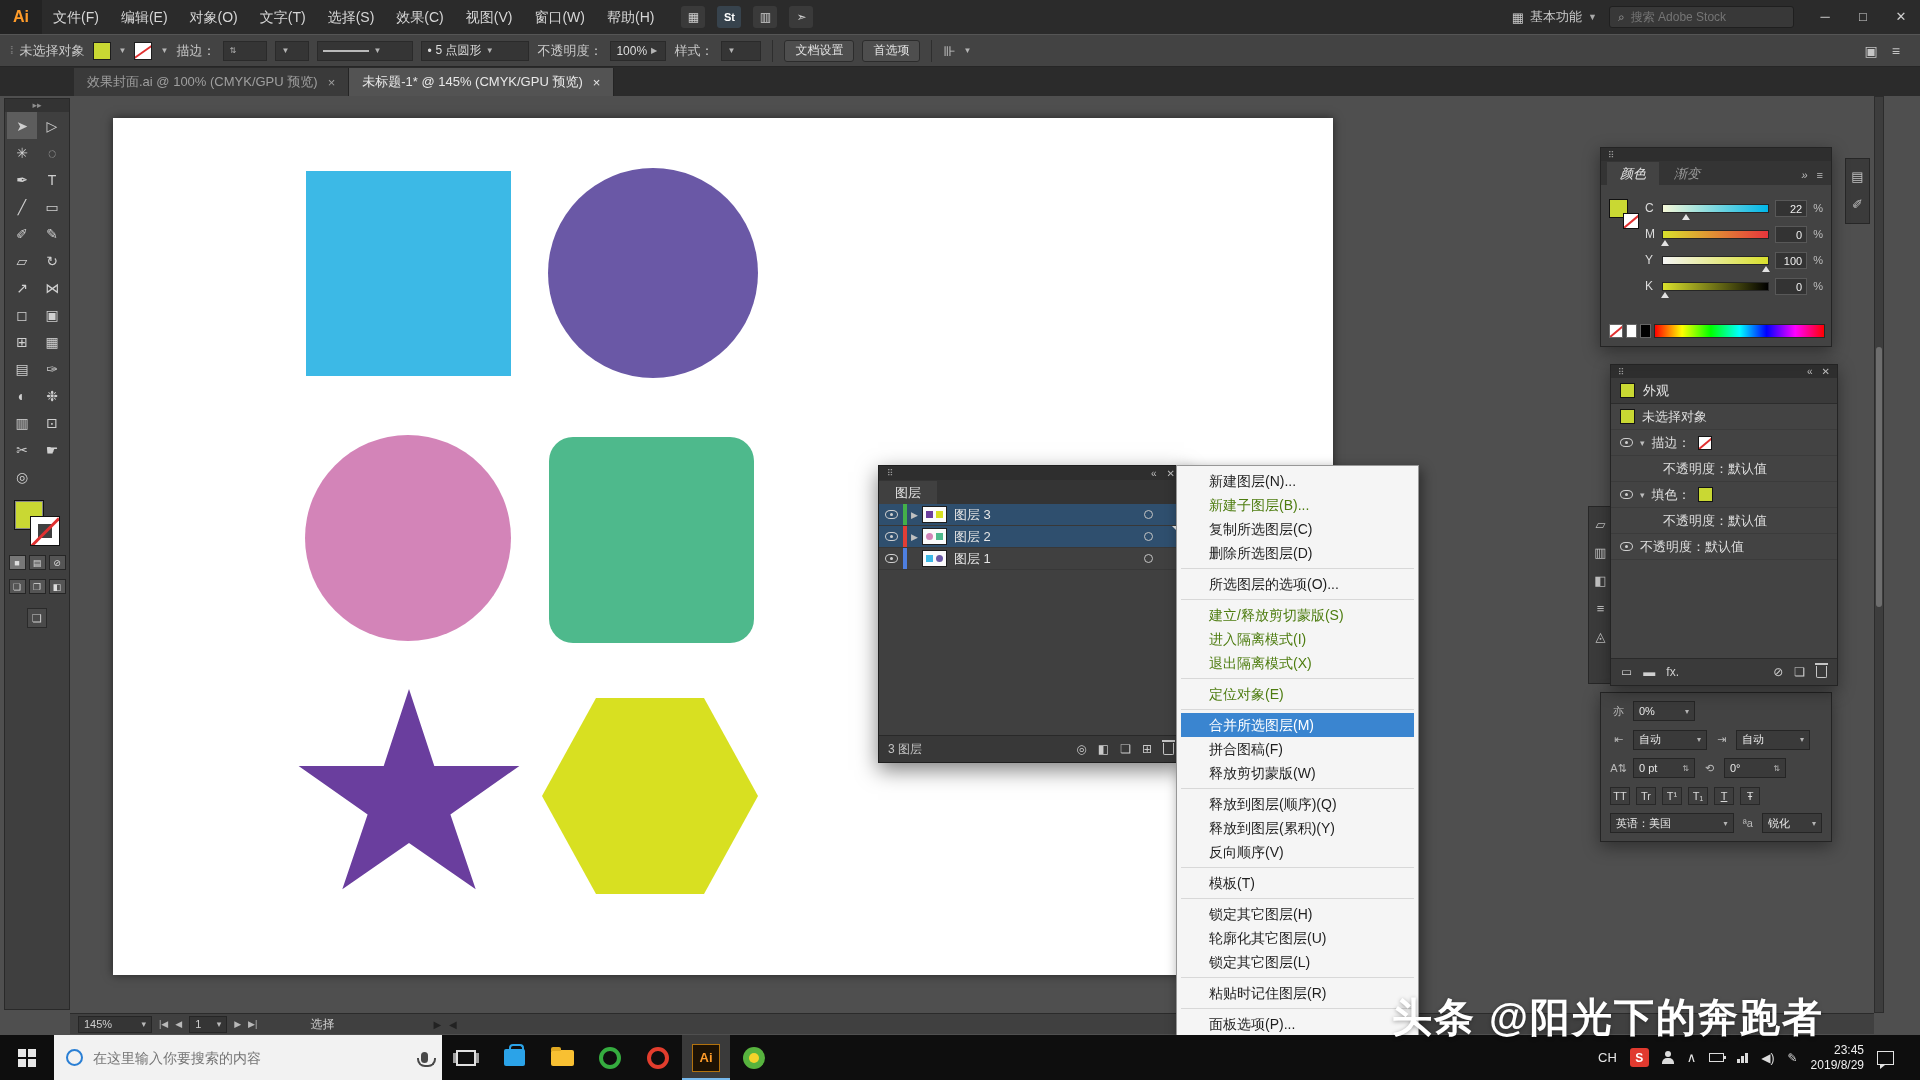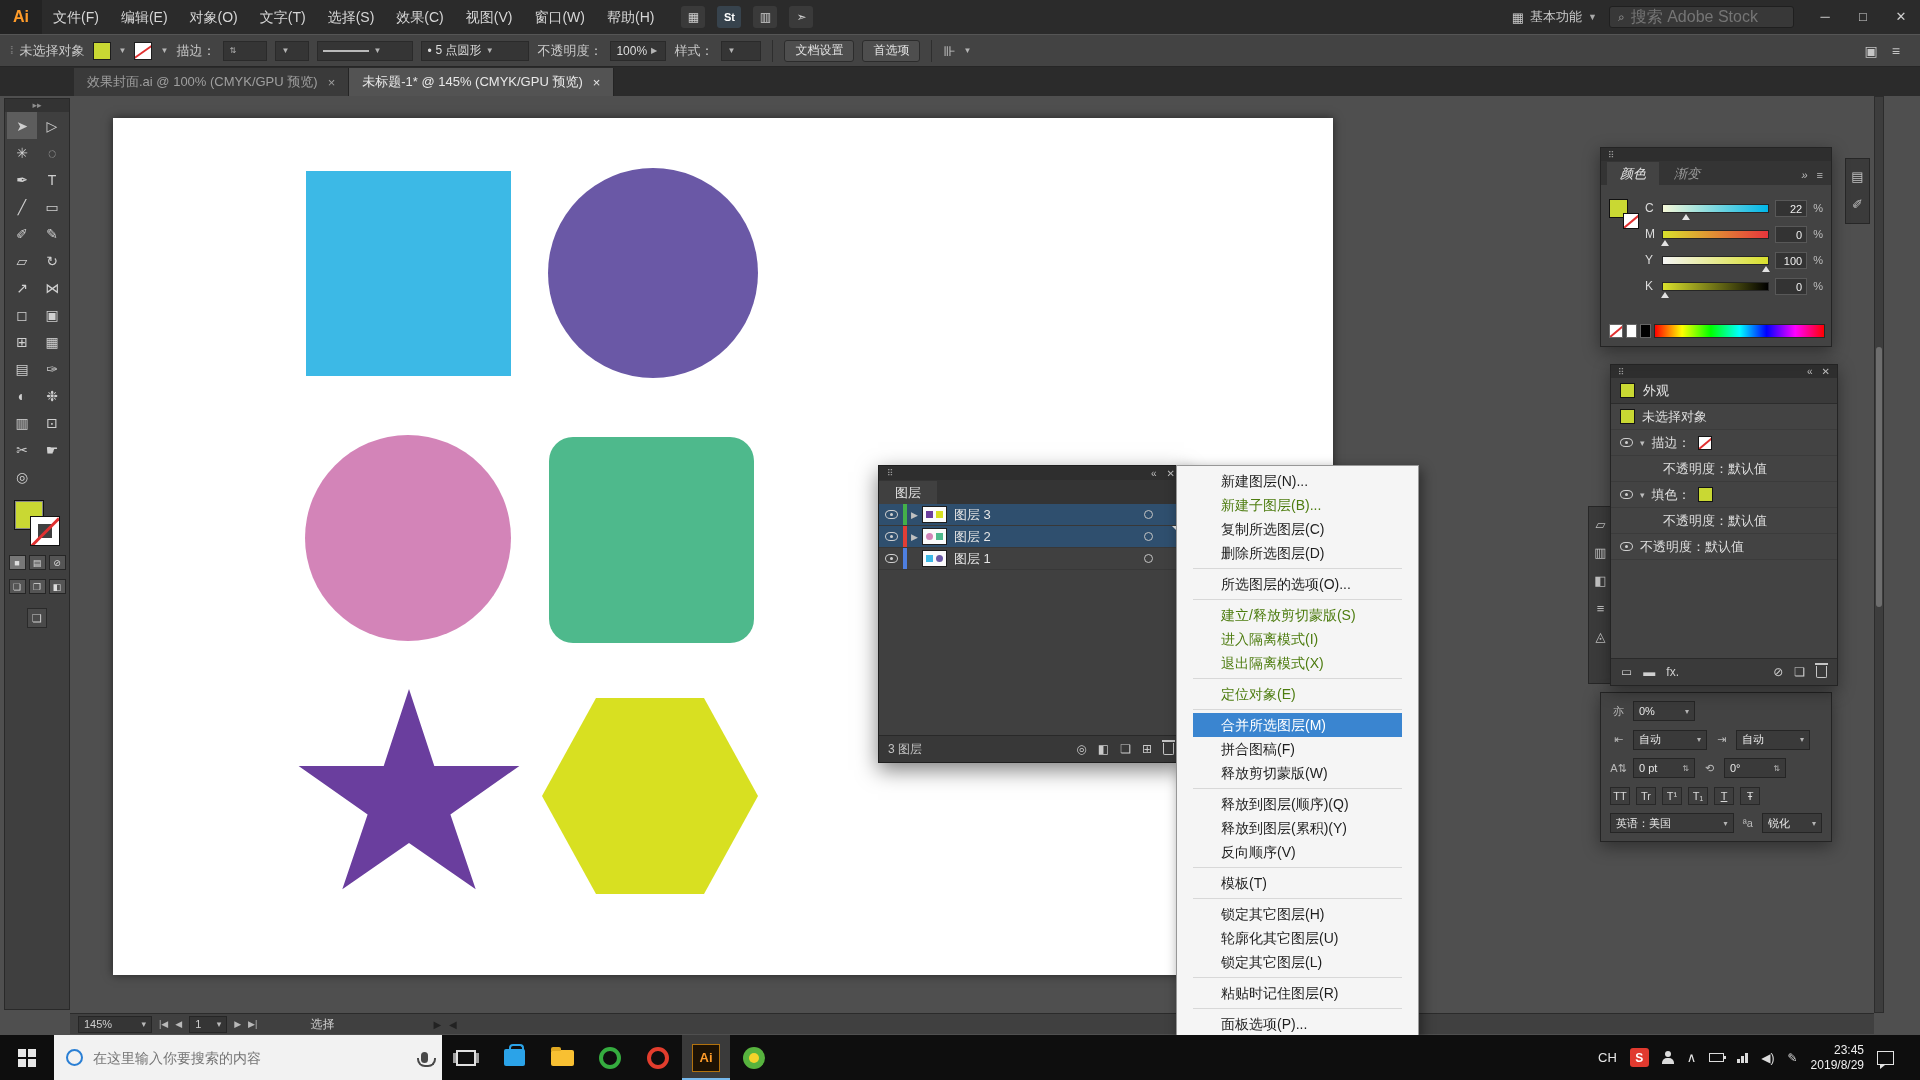--- a/index.html
+++ b/index.html
@@ -11,21 +11,21 @@
   #menubar { position:absolute; left:0; top:0; width:1920px; height:34px; background:#2b2b2b; display:flex; align-items:center; font-size:14px; color:#d6d6d6; z-index:50; }
   #ai-logo { width:42px; height:34px; display:flex; align-items:center; justify-content:center; color:#ff9c2a; font-weight:bold; font-size:16px; background:#232323; }
   .menu-item { padding:0 11px; height:34px; line-height:34px; }
   .mid-icons { display:flex; gap:12px; margin-left:16px; align-items:center; }
   .mid-icon { width:24px; height:22px; background:#3a3a3a; border-radius:3px; display:flex; align-items:center; justify-content:center; font-size:12px; color:#cfcfcf; }
   .mid-icon.stock { background:#37434d; color:#fff; font-weight:bold; font-size:11px; }
   #menubar-right { margin-left:auto; display:flex; align-items:center; gap:12px; }
   #workspace-switcher { display:flex; align-items:center; gap:6px; font-size:13px; color:#c9c9c9; }
   .tiny-caret { font-size:9px; color:#a9a9a9; }
   #stock-search { width:185px; height:22px; background:#383838; border:1px solid #1f1f1f; border-radius:3px; display:flex; align-items:center; gap:6px; padding:0 8px; }
-  #stock-search input { background:transparent; border:none; outline:none; color:#14b8a6; font-size:16px; width:140px; font-family:inherit; }
+  #stock-search input { background:transparent; border:none; outline:none; color:#14b8a6; font-size:12px; width:140px; font-family:inherit; }
   .search-glyph { color:#9a9a9a; font-size:12px; }
   .winbtn { width:38px; height:34px; text-align:center; line-height:34px; color:#cfcfcf; font-size:13px; }
 
   
   #optionsbar { position:absolute; left:0; top:34px; width:1920px; height:33px; background:#434343; border-top:1px solid #555; border-bottom:1px solid #262626; display:flex; align-items:center; gap:8px; padding:0 10px; font-size:13px; color:#c8c8c8; z-index:49; }
   .grip { color:#777; font-size:10px; letter-spacing:-2px; }
   .swatch { width:18px; height:18px; border:1px solid #1d1d1d; position:relative; }
   .swatch.fill { background:#c9d833; }
   .swatch.none { background:#fff; overflow:hidden; }
   .swatch.none::after { content:""; position:absolute; left:-4px; right:-4px; top:50%; height:2px; background:#e03030; transform:rotate(-35deg); }
@@ -87,21 +87,21 @@
   .mini { position:absolute; width:7px; height:7px; top:4px; }
   .mini.a{left:3px} .mini.b{left:13px} .mini.rnd{border-radius:50%}
   .lr-target { margin-left:auto; margin-right:30px; width:9px; height:9px; border:1px solid #c4c4c4; border-radius:50%; }
   .lr-corner { position:absolute; right:0; top:0; width:0; height:0; border-top:11px solid #ececec; border-left:11px solid transparent; }
   #layers-footer { position:absolute; bottom:0; left:0; right:0; height:27px; background:#383838; border-top:1px solid #292929; display:flex; align-items:center; padding:0 9px; font-size:12px; color:#c3c3c3;margin-top:21px; }
   #layers-footer .icons { margin-left:auto; display:flex; gap:11px; align-items:center; font-size:12px; color:#c9c9c9; }
   .trash { width:11px; height:12px; border:1px solid #c5c5c5; border-top:none; border-radius:0 0 2px 2px; position:relative; }
   .trash::before { content:""; position:absolute; left:-2px; top:-3px; width:13px; height:2px; background:#c5c5c5; }
 
   
-  #context-menu { position:absolute; left:1176px; top:465px; width:243px; background:#f5f5f5; border:1px solid #979797; box-shadow:3px 4px 12px rgba(0,0,0,.45); z-index:70; padding:3px 16px; }
+  #context-menu { position:absolute; left:1176px; top:465px; width:243px; background:#f5f5f5; border:1px solid #979797; box-shadow:3px 4px 12px rgba(0,0,0,.45); z-index:70; padding:3px 4px; }
   .cm-item { height:24px; line-height:24px; padding-left:28px; font-size:14px; color:#1e1e1e; white-space:nowrap; }
   .cm-item.disabled { color:#4d7c0f; }
   .cm-item.highlighted { background:#3a85d0; color:#fff; }
   .cm-sep { height:1px; background:#d8d8d8; margin:3px 0; }
 
   
   .panel { position:absolute; background:#434343; border:1px solid #242424; box-shadow:0 5px 16px rgba(0,0,0,.4); }
   .panel-grip { height:13px; background:#2e2e2e; display:flex; align-items:center; padding:0 7px; color:#9a9a9a; font-size:9px; }
   .panel-grip .right { margin-left:auto; display:flex; gap:9px; font-size:10px; color:#bdbdbd; }
 
@@ -643,20 +643,21 @@
     </span>
     <span class="sb-nav">▶</span>
     <span class="sb-nav">▶|</span>
     <span id="tool-label">选择</span>
     <span id="sb-arrows">
       <span>▶</span>
       <span>◀</span>
     </span>
   </div>
 
+  <div id="watermark">头条 @阳光下的奔跑者</div>
 
   <div id="taskbar">
     <div id="start-btn">
       <span class="winlogo">
           <i></i>
           <i></i>
           <i></i>
           <i></i>
         </span>
     </div>

